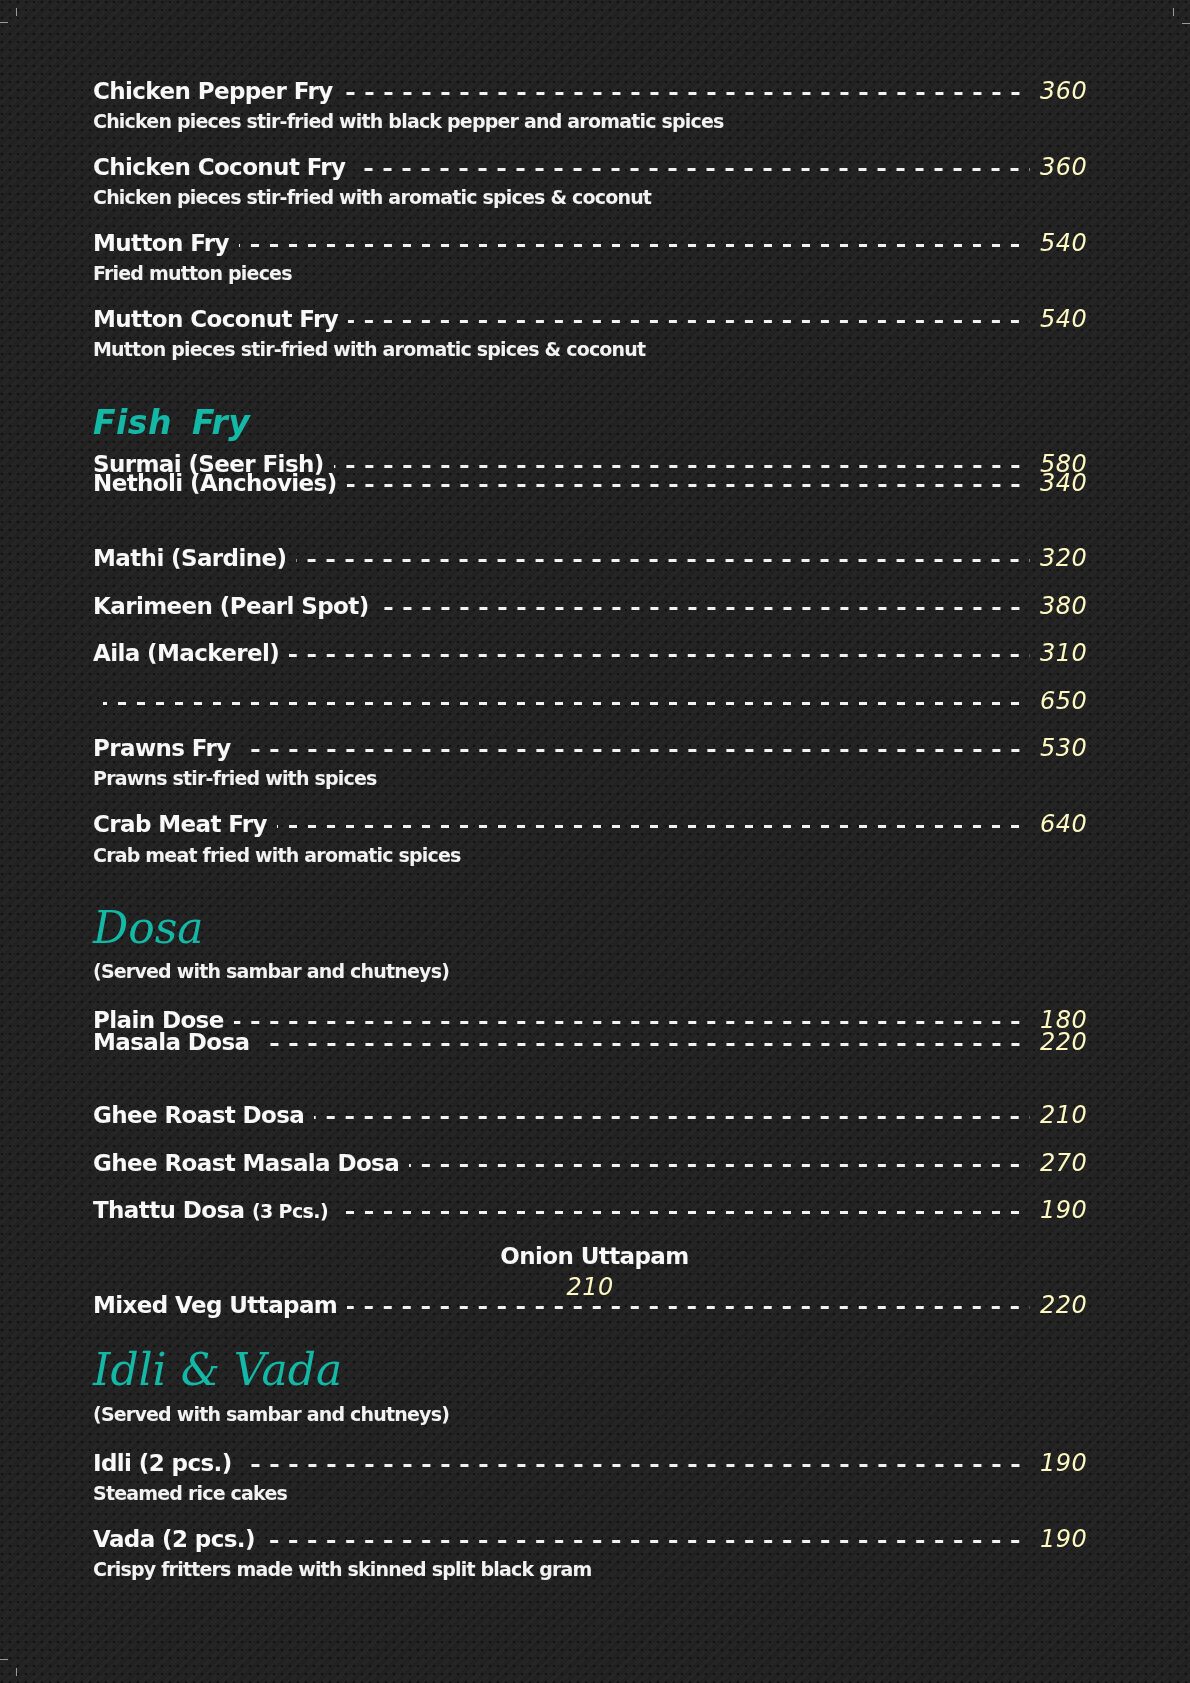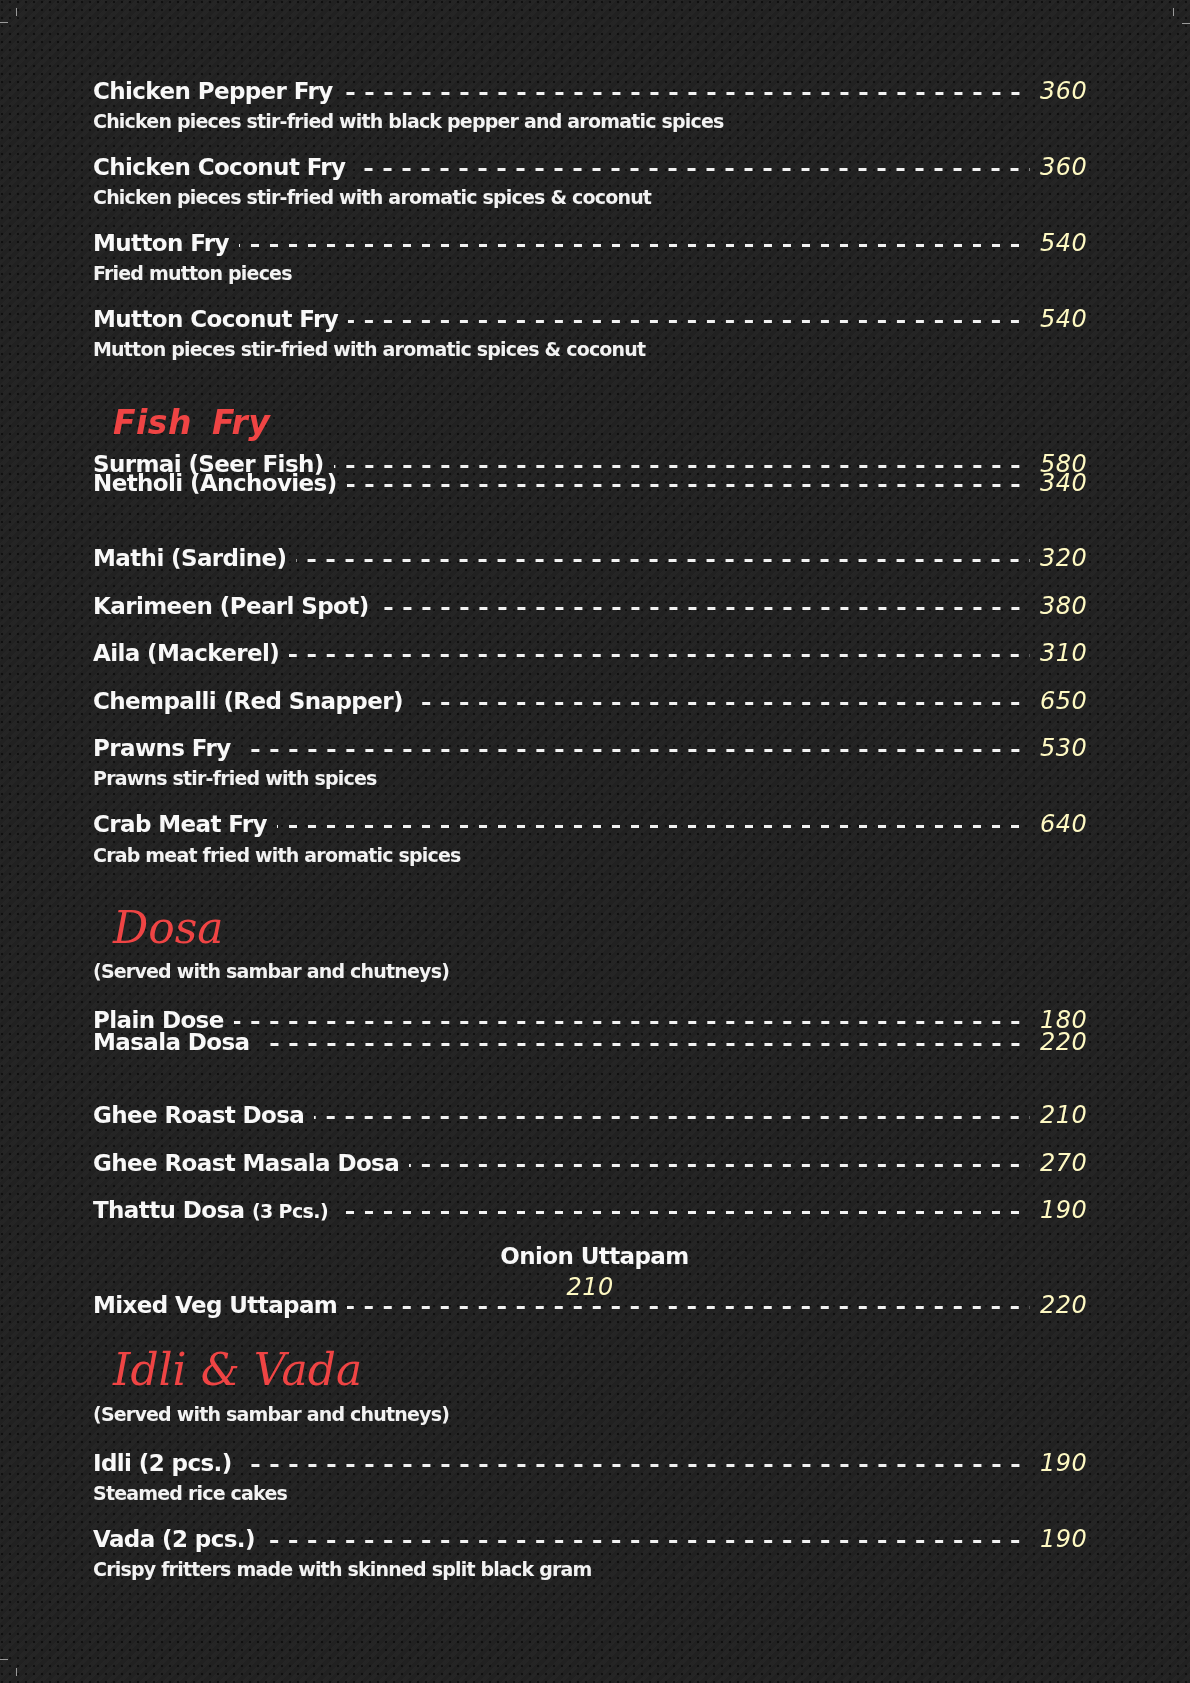--- a/index.html
+++ b/index.html
@@ -58,23 +58,22 @@
       font-family: "DejaVu Sans", sans-serif;
       font-weight: bold;
       font-size: 19px;
       letter-spacing: -0.8px;
       color: #f2f2f2;
       white-space: nowrap;
     }
     .section-title {
       position: absolute;
       left: 93px;
-      color: #ef4444;
-      white-space: nowrap;
-      margin-left: 20px;
+      color: #14b8a6;
+      white-space: nowrap;
     }
     .section-title.sans {
       font-family: "DejaVu Sans", sans-serif;
       font-style: italic;
       font-weight: bold;
       font-size: 33px;
       letter-spacing: 0.5px;
       word-spacing: 8px;
     }
     .section-title.serif {
@@ -156,21 +155,20 @@
     <span class="item-name">Karimeen (Pearl Spot)</span>
     <span class="leader"></span>
     <span class="item-price">380</span>
   </div>
   <div class="item-row" style="top:638px;">
     <span class="item-name">Aila (Mackerel)</span>
     <span class="leader"></span>
     <span class="item-price">310</span>
   </div>
   <div class="item-row" style="top:686px;">
-    <span class="item-name">Chempalli (Red Snapper)</span>
     <span class="leader"></span>
     <span class="item-price">650</span>
   </div>
   <div class="item-row" style="top:733px;">
     <span class="item-name">Prawns Fry</span>
     <span class="leader"></span>
     <span class="item-price">530</span>
   </div>
   <div class="item-desc" style="top:767px;">Prawns stir-fried with spices</div>
 

